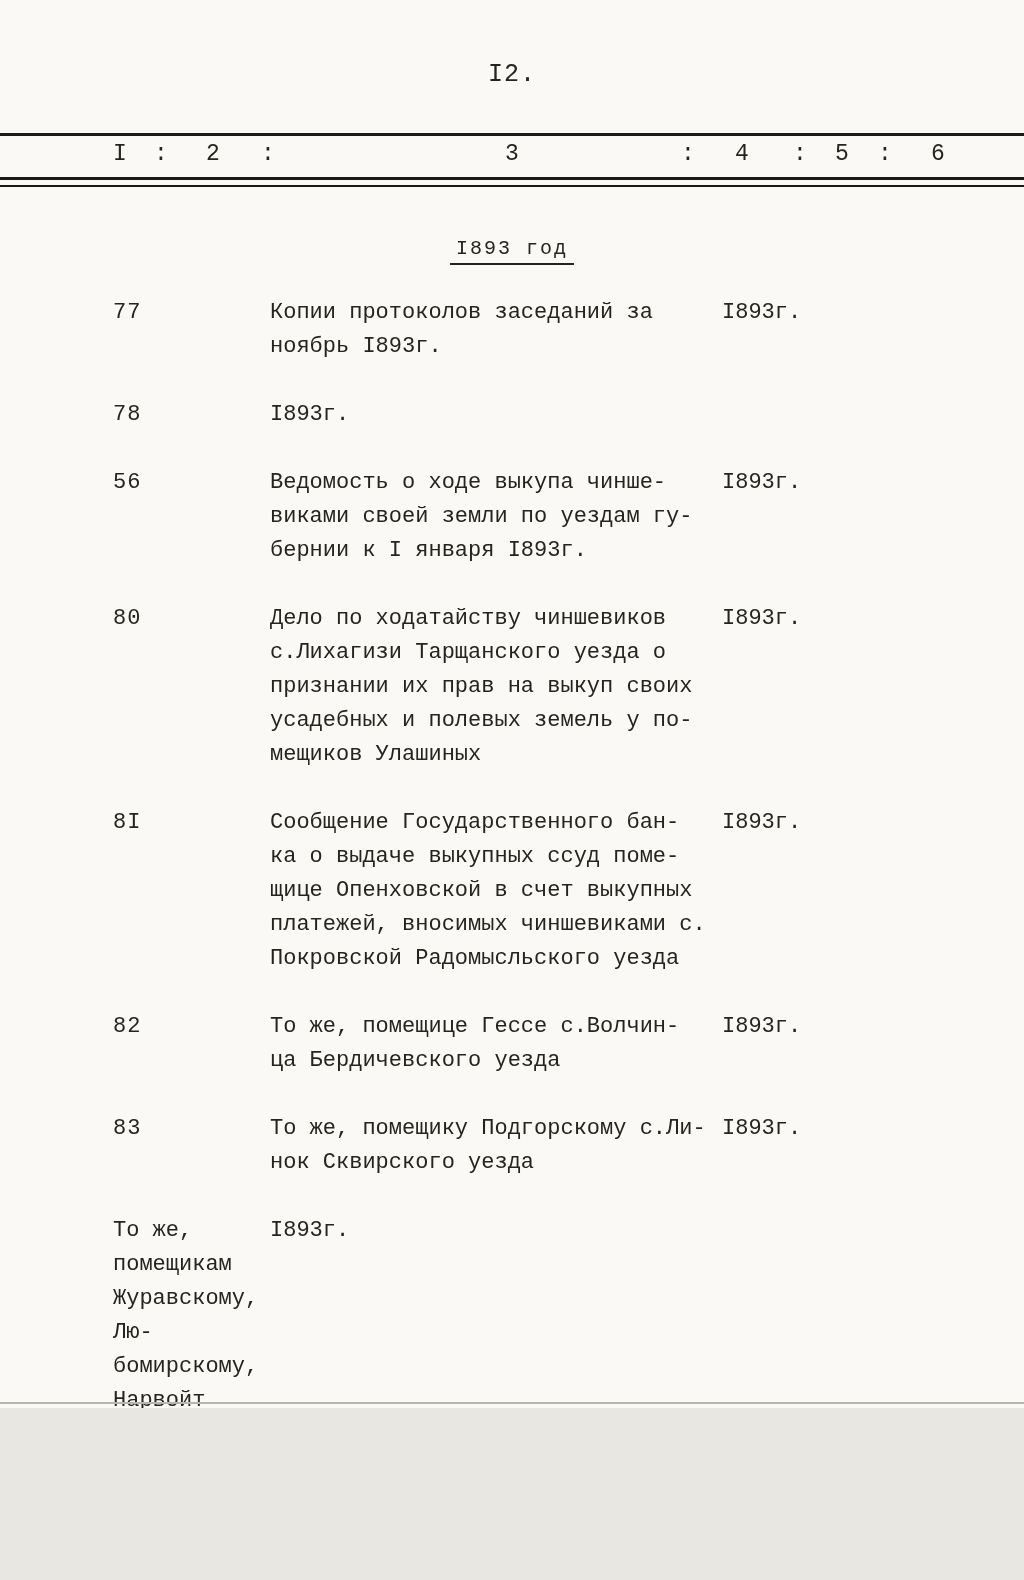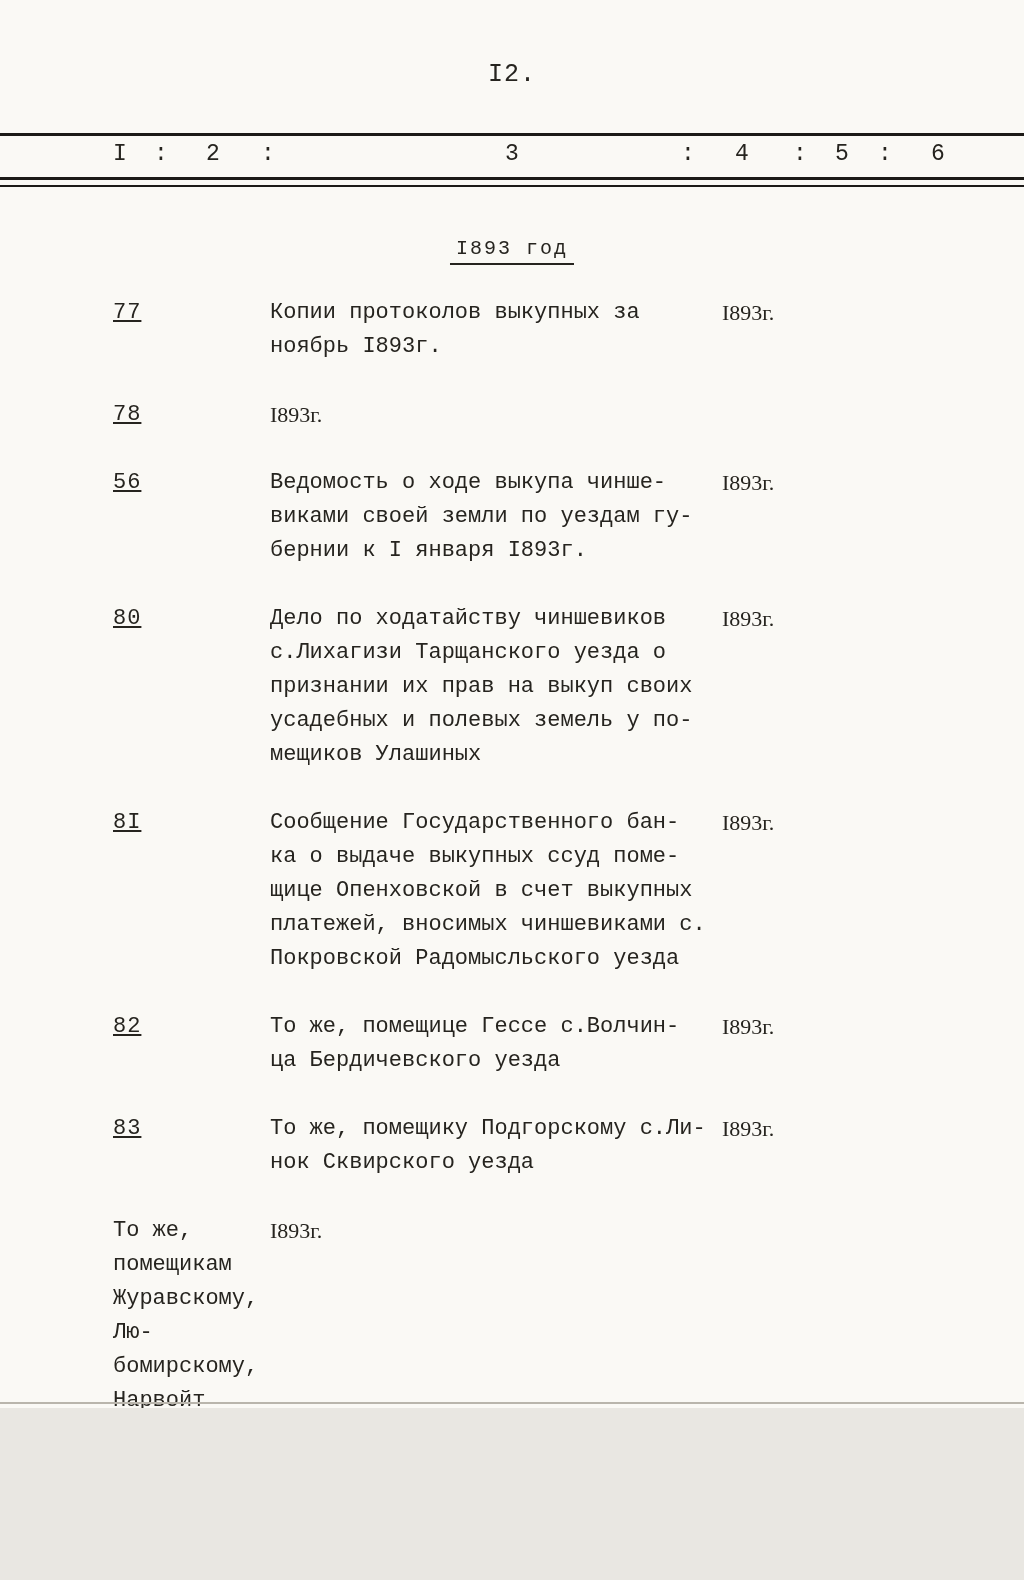--- a/index.html
+++ b/index.html
@@ -70,23 +70,23 @@
     flex-direction: column;
     gap: 34px;
   }
   .entry {
     display: grid;
     grid-template-columns: 157px 452px auto;
     padding-left: 113px;
     font-size: 22px;
     line-height: 34px;
   }
-  .entry-num { letter-spacing: 1px; text-decoration: underline; }
+  .entry-num { letter-spacing: 1px; }
   .entry-desc { white-space: pre-line; }
-  .entry-year { white-space: nowrap; font-family: Liberation Serif, serif; }
+  .entry-year { white-space: nowrap; }
   .rule-bottom {
     position: absolute;
     bottom: 4px;
     left: 0;
     width: 100%;
     border-top: 2px solid #b9b5ac;
   }
 </style>
 </head>
 <body>
@@ -112,21 +112,21 @@
   </div>
 
   <div class="rule-double"></div>
 
   <div class="section-title">I893 год</div>
 
   <div class="entries">
 
     <div class="entry">
       <div class="entry-num">77</div>
-      <div class="entry-desc">Копии протоколов выкупных за
+      <div class="entry-desc">Копии протоколов заседаний за
 ноябрь I893г.</div>
       <div class="entry-year">I893г.</div>
     </div>
 
     <div class="entry">
       <div class="entry-num">78</div>
       <div class="entry-year">I893г.</div>
     </div>
 
     <div class="entry">

